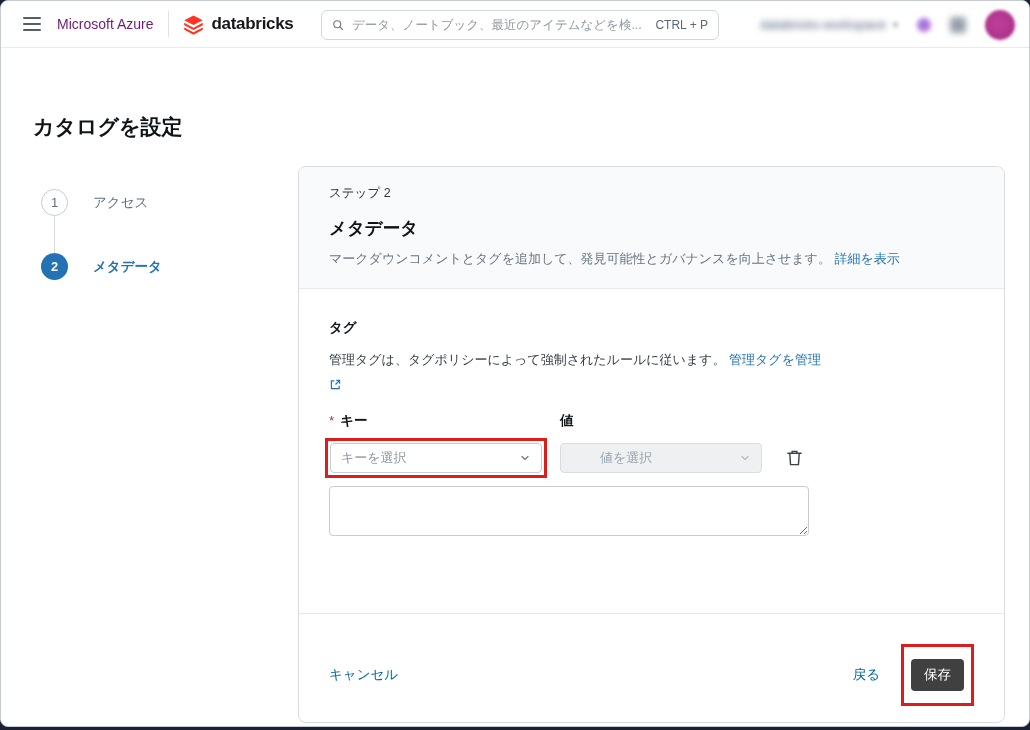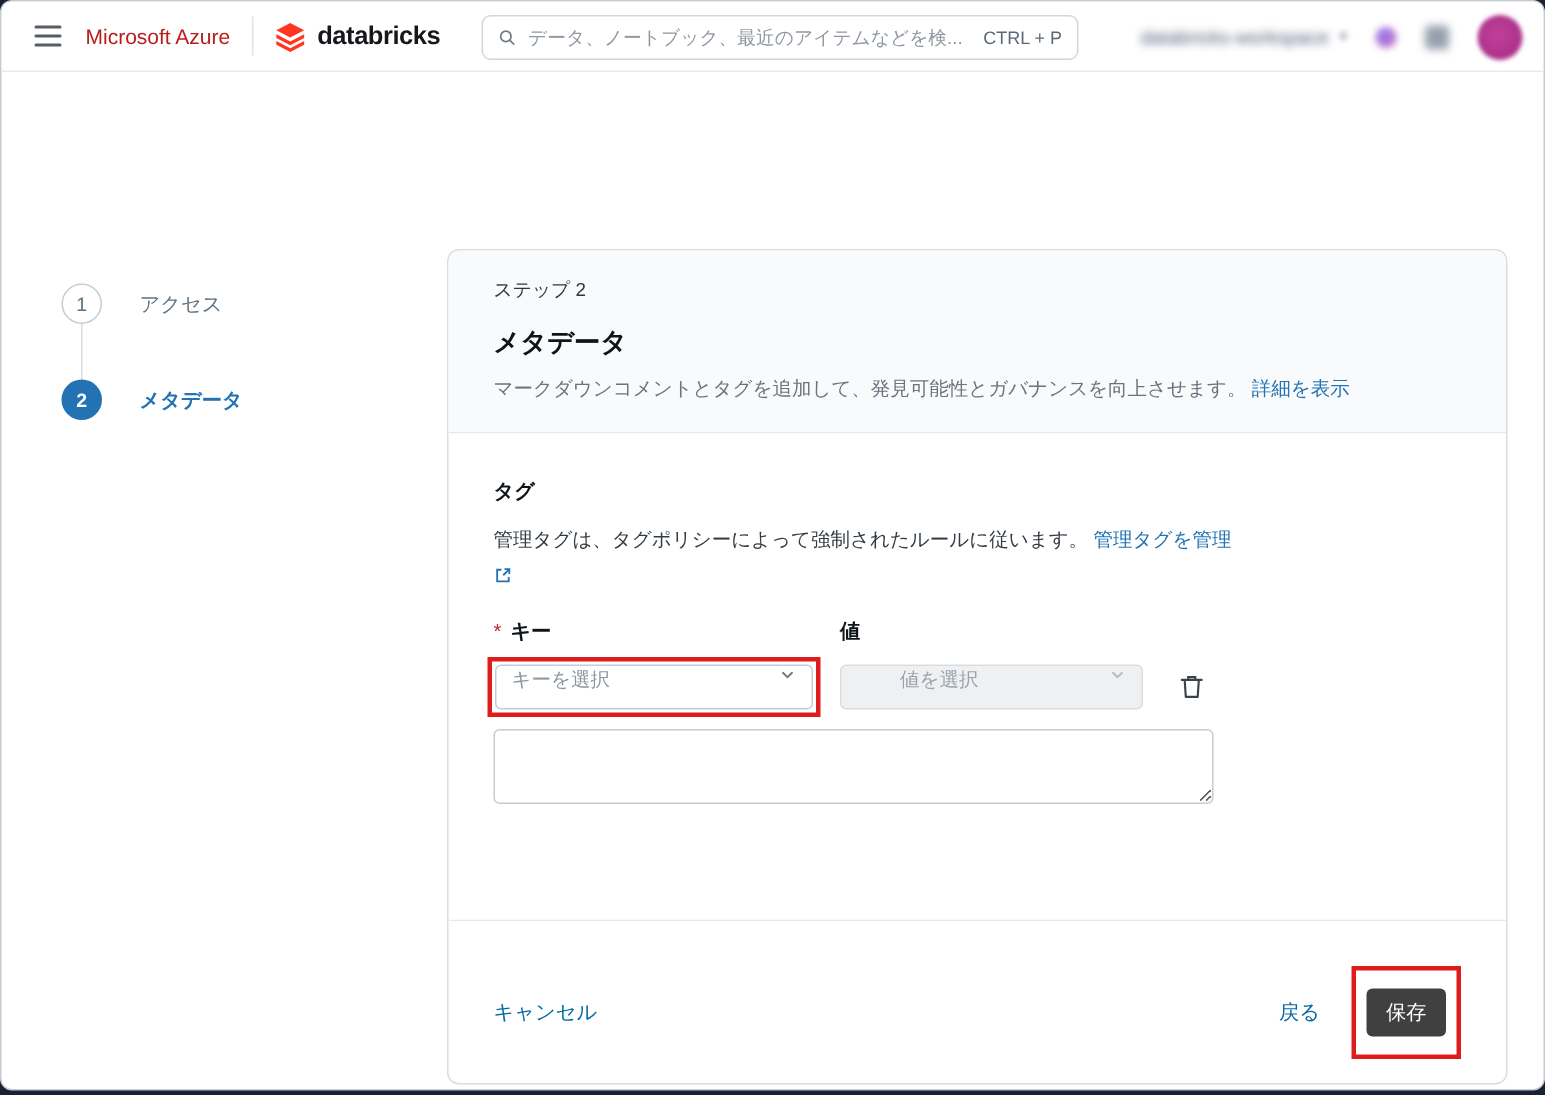--- a/index.html
+++ b/index.html
@@ -13,21 +13,21 @@
   }
 
   
   .topbar {
     position:absolute; left:0; top:0; right:0; height:47px;
     background:#fff; border-bottom:1px solid #e8eaed;
     display:flex; align-items:center;
   }
   .hamburger { margin-left:22px; width:18px; display:flex; flex-direction:column; gap:4px; cursor:pointer; }
   .hamburger span { display:block; height:2px; background:#565d64; border-radius:1px; }
-  .azure-label { margin-left:16px; font-size:14px; color:#b91c1c; white-space:nowrap; }
+  .azure-label { margin-left:16px; font-size:14px; color:#701a75; white-space:nowrap; }
   .topbar-divider { width:1px; height:26px; background:#e0e3e6; margin:0 14px 0 15px; }
   .brand { display:flex; align-items:center; gap:7px; }
   .brand svg { width:21px; height:21px; }
   .brand-word { font-size:17px; font-weight:700; color:#16181b; letter-spacing:-0.3px; }
 
   .searchbox {
     position:absolute; left:320px; top:9px; width:398px; height:30px;
     border:1px solid #d2d7dc; border-radius:6px; background:#fff;
     display:flex; align-items:center; padding:0 10px; gap:8px;
   }
@@ -81,21 +81,21 @@
 
   .field-labels { display:flex; margin-top:17px; }
   .field-labels .fl1 { width:231px; font-size:13.5px; font-weight:700; color:#0e1418; }
   .field-labels .fl2 { font-size:13.5px; font-weight:700; color:#0e1418; }
   .req { color:#c42a36; font-weight:400; margin-right:6px; }
 
   .selects-row { display:flex; align-items:center; margin-top:8px; margin-left:-4px; }
   .annotation-inline { border:3px solid #dd1c1c; padding:2px; display:inline-flex; }
   .select {
     height:30px; background:#fff; border:1px solid #c6ccd2; border-radius:4px;
-    display:flex; align-items:flex-start; padding:0 10px; cursor:pointer;
+    display:flex; align-items:center; padding:0 10px; cursor:pointer;
   }
   .select .sel-text { flex:1; font-size:13px; color:#8d96a0; }
   .select-key { width:212px; }
   .select-value { width:202px; margin-left:13px; background:#eef0f2; border-color:#d9dde1; cursor:default; }
   .select-value .sel-text { color:#9aa3ad;margin-left:29px; }
   .chev { width:12px; height:12px; }
   .trash-btn { margin-left:24px; background:none; border:none; cursor:pointer; display:flex; }
   .trash-btn svg { width:17px; height:18px; }
 
   .comment-label { margin-top:20px; font-size:13.5px; font-weight:700; color:#0e1418; }
@@ -155,20 +155,21 @@
 
     <div class="topbar-right">
       <span class="ws-name">databricks-workspace</span>
       <span class="ws-caret">▾</span>
       <span class="mini-icon-a"></span>
       <span class="mini-icon-b"></span>
       <span class="avatar"></span>
     </div>
   </div>
 
+  <div class="page-title">カタログを設定</div>
 
   <div class="stepper">
     <div class="step-row">
       <div class="step-circle inactive">1</div>
       <div class="step-label inactive">アクセス</div>
     </div>
     <div class="step-connector"></div>
     <div class="step-row">
       <div class="step-circle active">2</div>
       <div class="step-label active">メタデータ</div>

